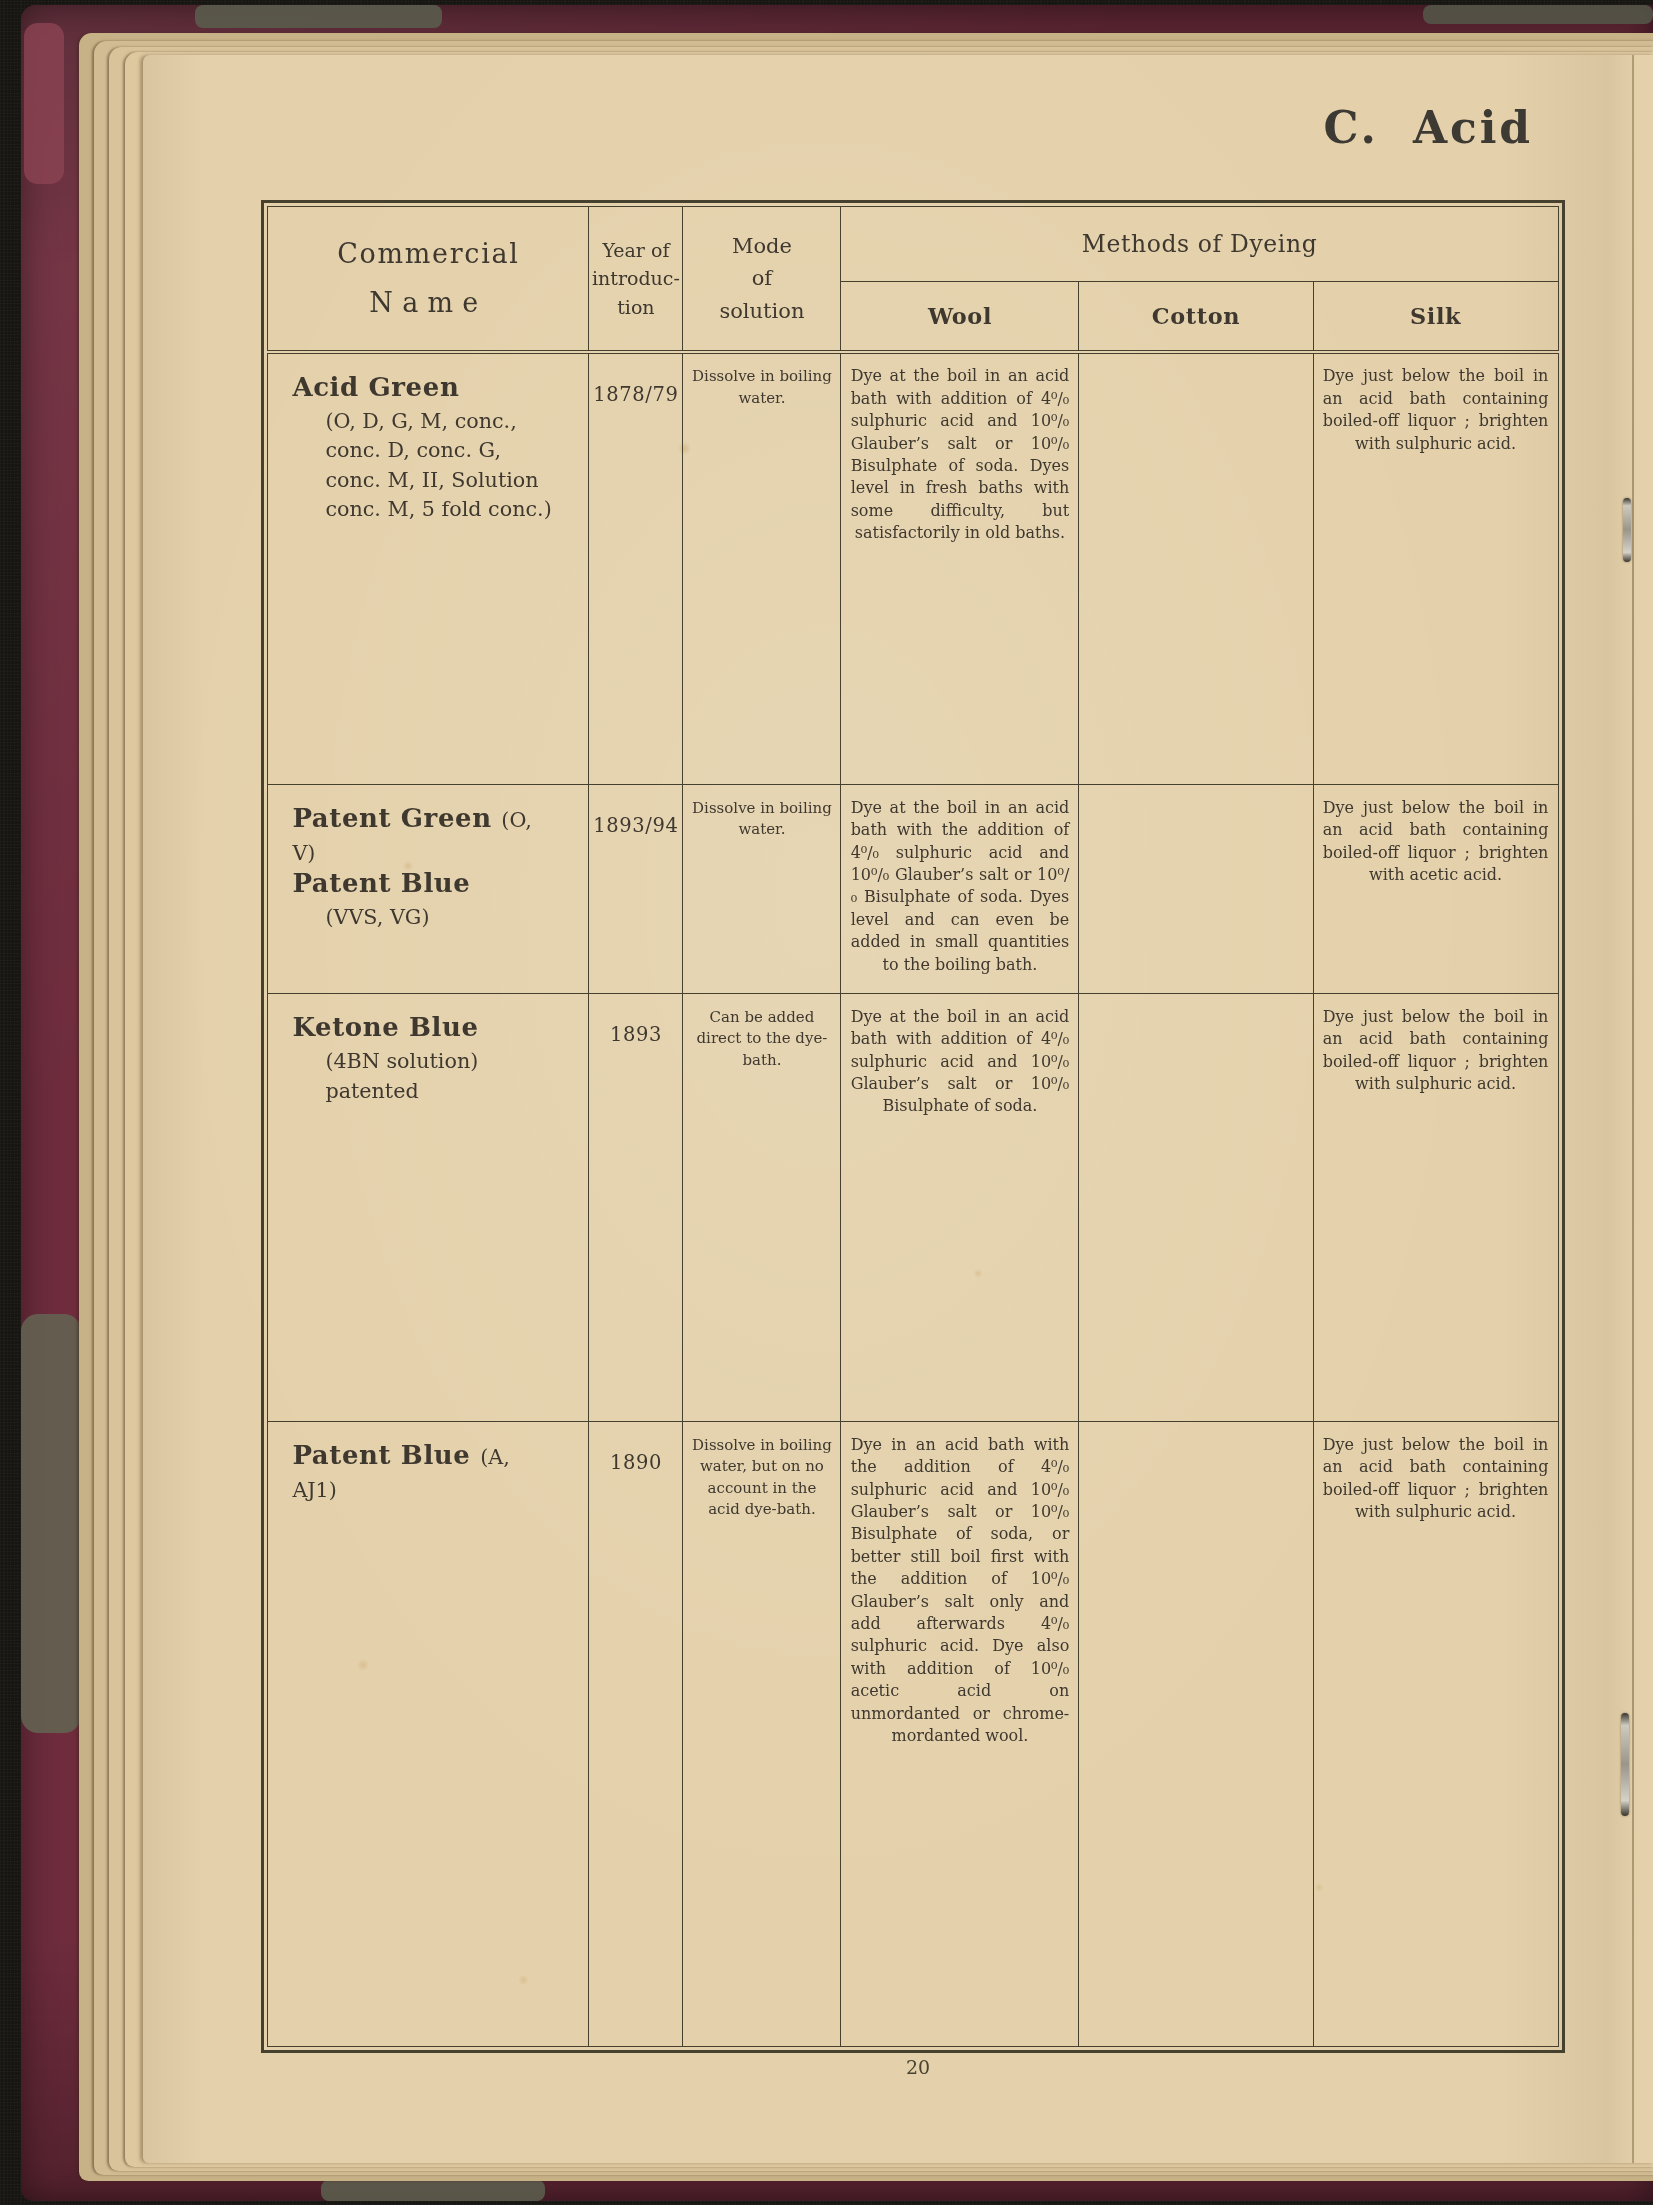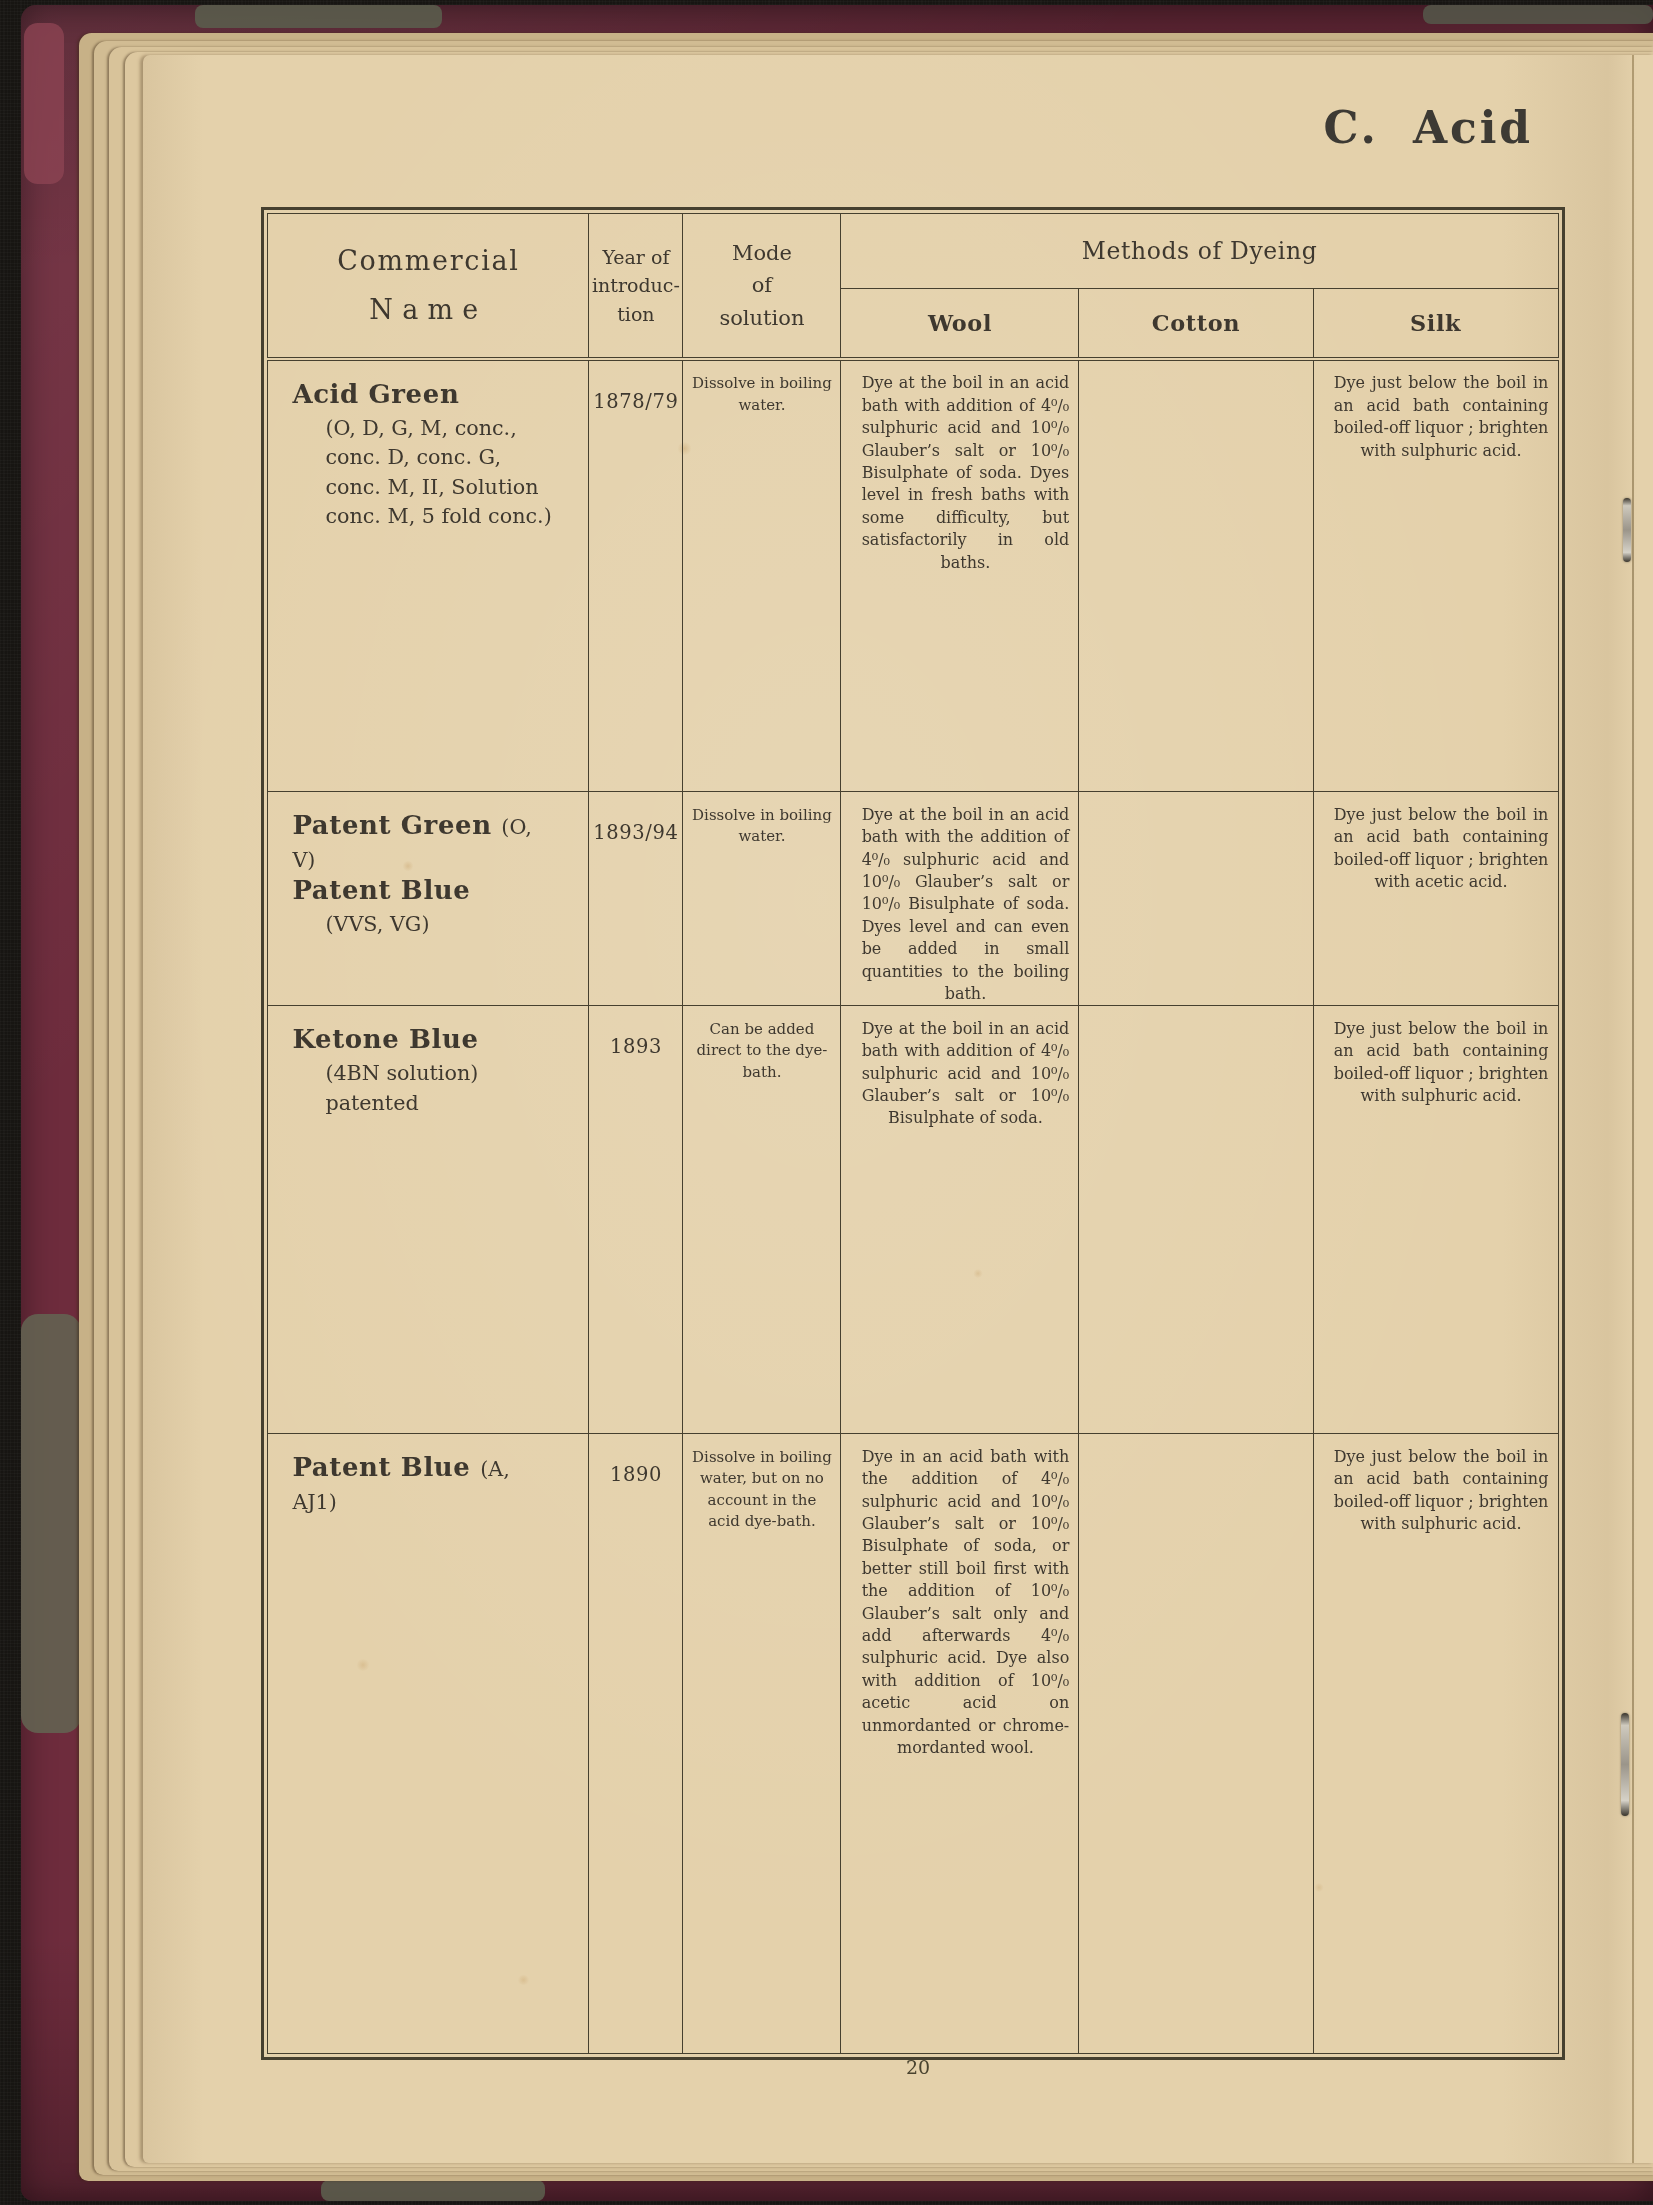--- a/index.html
+++ b/index.html
@@ -57,21 +57,21 @@
   .stain{border-radius:50%;pointer-events:none;}
 
   
   .section-heading{
     left:1280px;top:102px;width:253px;text-align:right;
     font-size:44px;font-weight:700;letter-spacing:2.9px;word-spacing:16px;color:#3d3a34;
   }
 
   
   .table-frame{
-    left:261px;top:207px;width:1304px;height:1853px;box-sizing:border-box;
+    left:261px;top:200px;width:1304px;height:1853px;box-sizing:border-box;
     border:3.4px solid #46402f;padding:3.4px;
   }
   table.dye{width:100%;height:100%;border-collapse:collapse;table-layout:fixed;}
   table.dye, table.dye th, table.dye td{border:1.1px solid #46402f;}
   th,td{vertical-align:top;padding:0;box-sizing:border-box;}
   thead th{vertical-align:middle;text-align:center;font-weight:400;}
   tr.hdr-bottom th{border-bottom:4px double #46402f;}
   col.c-name{width:321px;} col.c-year{width:94px;} col.c-mode{width:158px;}
   col.c-wool{width:238px;} col.c-cotton{width:234px;} col.c-silk{width:245px;}
 
@@ -83,21 +83,21 @@
   .hdr-fibre{font-size:22.4px;letter-spacing:0.6px;font-weight:bold;}
 
   td.name-cell{padding:17px 30px 0 24px;}
   .dye-name{font-size:26px;font-weight:700;letter-spacing:0.6px;line-height:1.25;}
   .dye-name .inline-sub{font-size:20.7px;font-weight:400;letter-spacing:0;}
   .dye-sub{font-size:20.7px;line-height:1.42;padding-left:33px;margin-top:3.4px;}
 
   td.year-cell{text-align:center;font-size:19.5px;padding-top:29px;letter-spacing:0.6px;}
   td.mode-cell{text-align:center;font-size:15px;line-height:1.42;padding:12.6px 6.9px 0 6.9px;}
   td.method-cell{padding:11.5px 9.2px 0 9.2px;}
-  .method-text{font-size:16px;line-height:1.40;text-align:justify;text-align-last:center;margin-left:11px;}
+  .method-text{font-size:16px;line-height:1.40;text-align:justify;text-align-last:center;}
 
   .page-number{left:878px;top:2056px;width:80px;text-align:center;font-size:19px;color:#49432f;}
 </style>
 </head>
 <body>
 
 <div class="abs cover"></div>
 <div class="abs cover-patch patch-top1"></div>
 <div class="abs cover-patch patch-top2"></div>
 <div class="abs cover-patch patch-left"></div>

